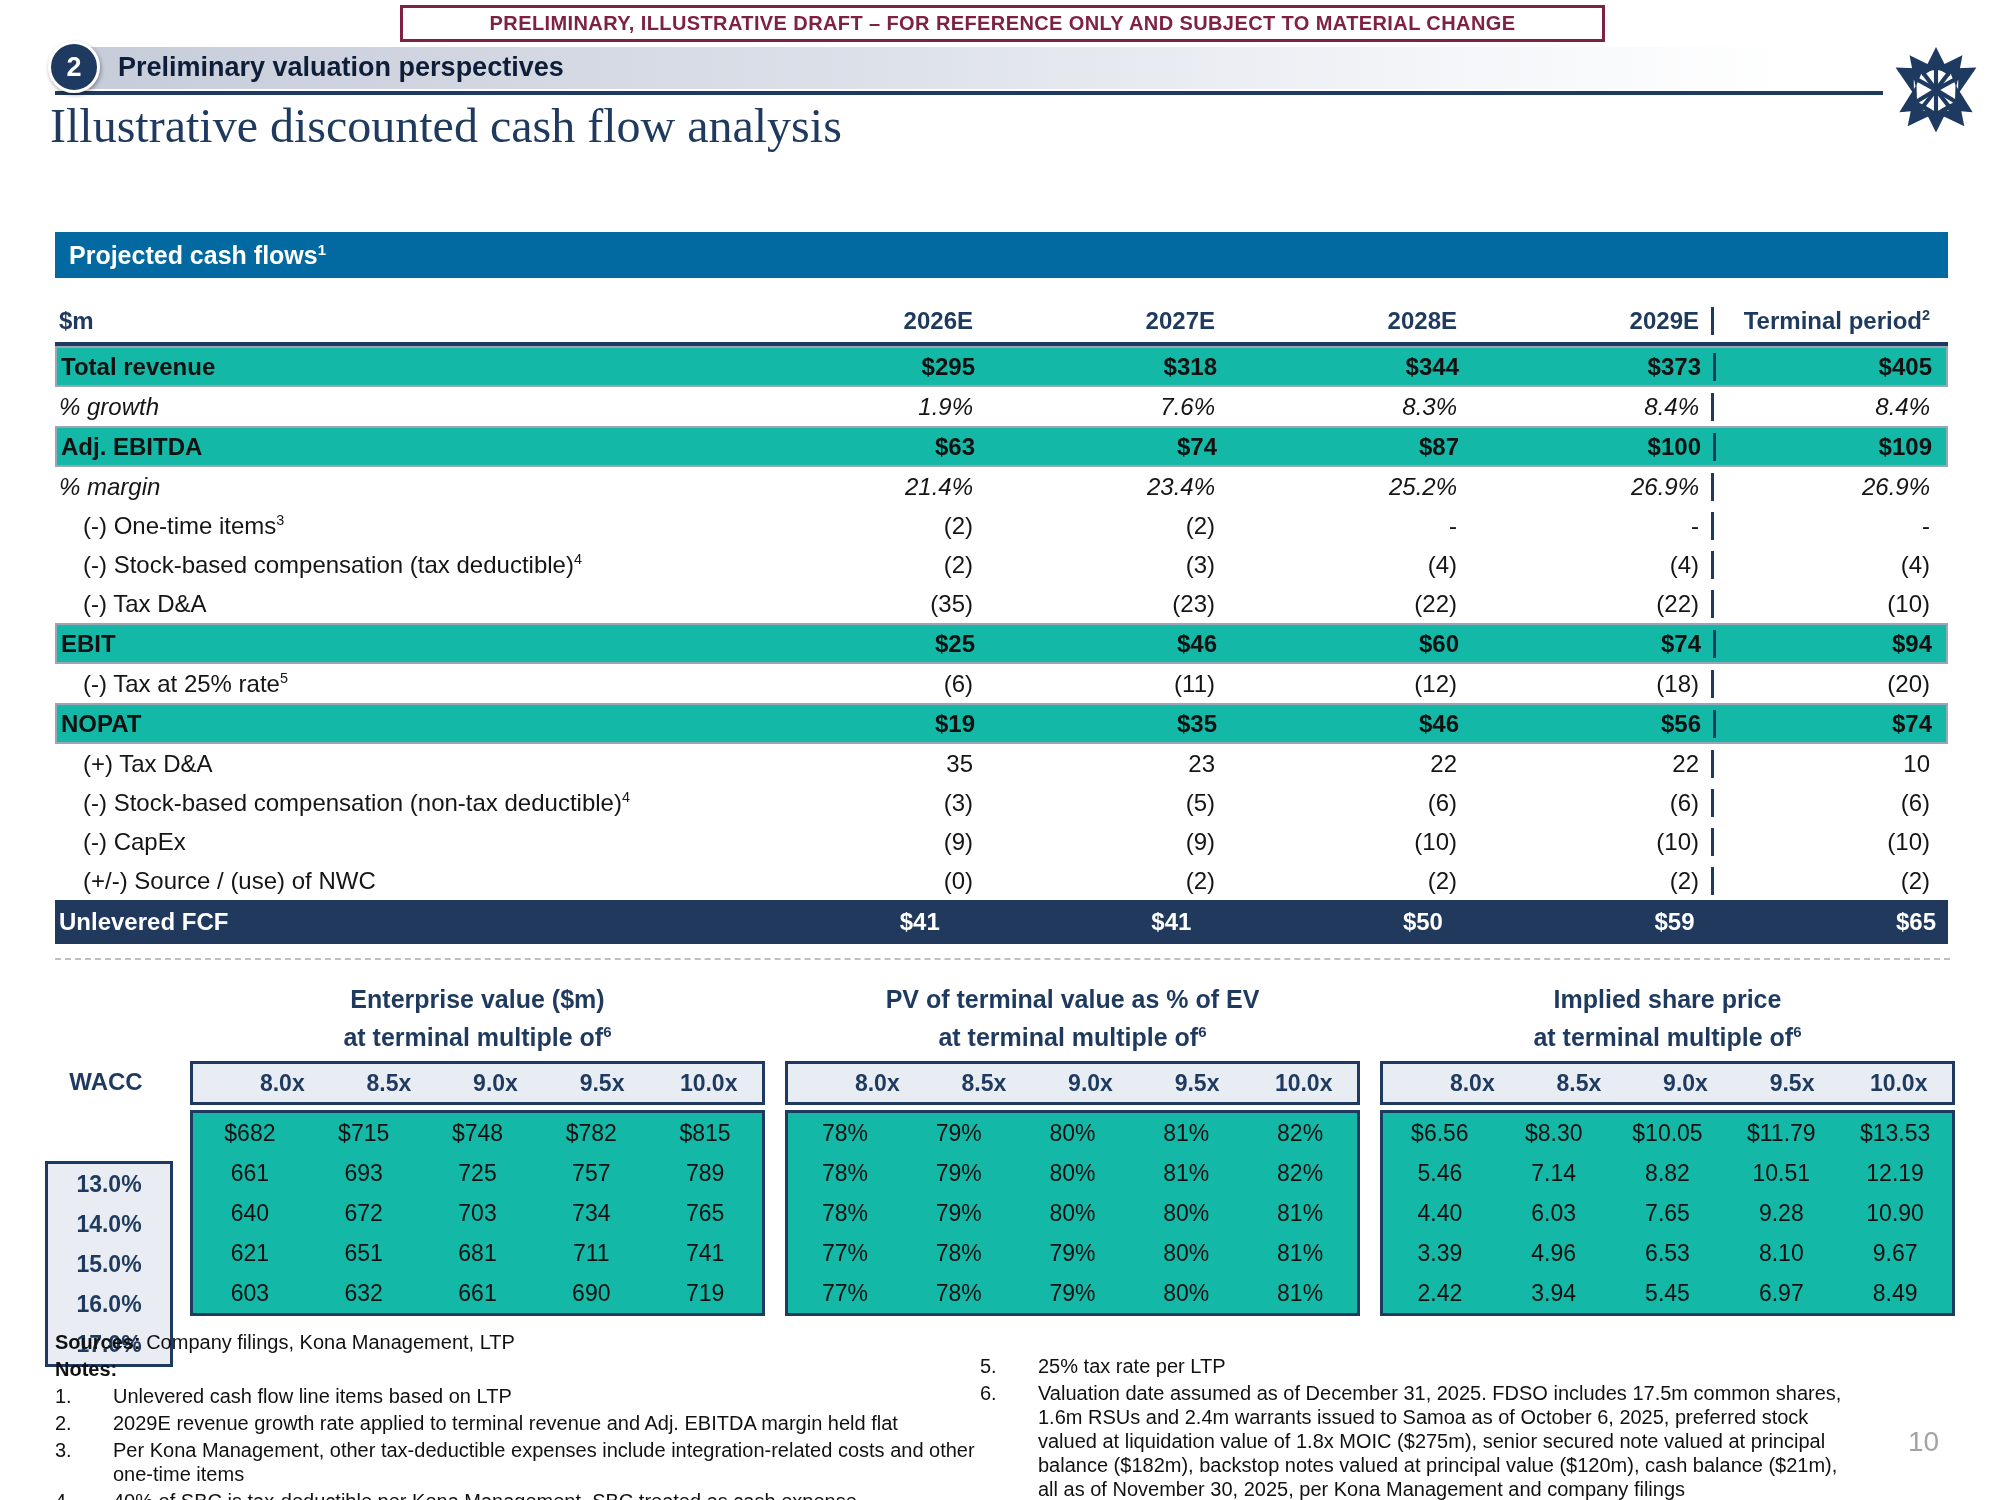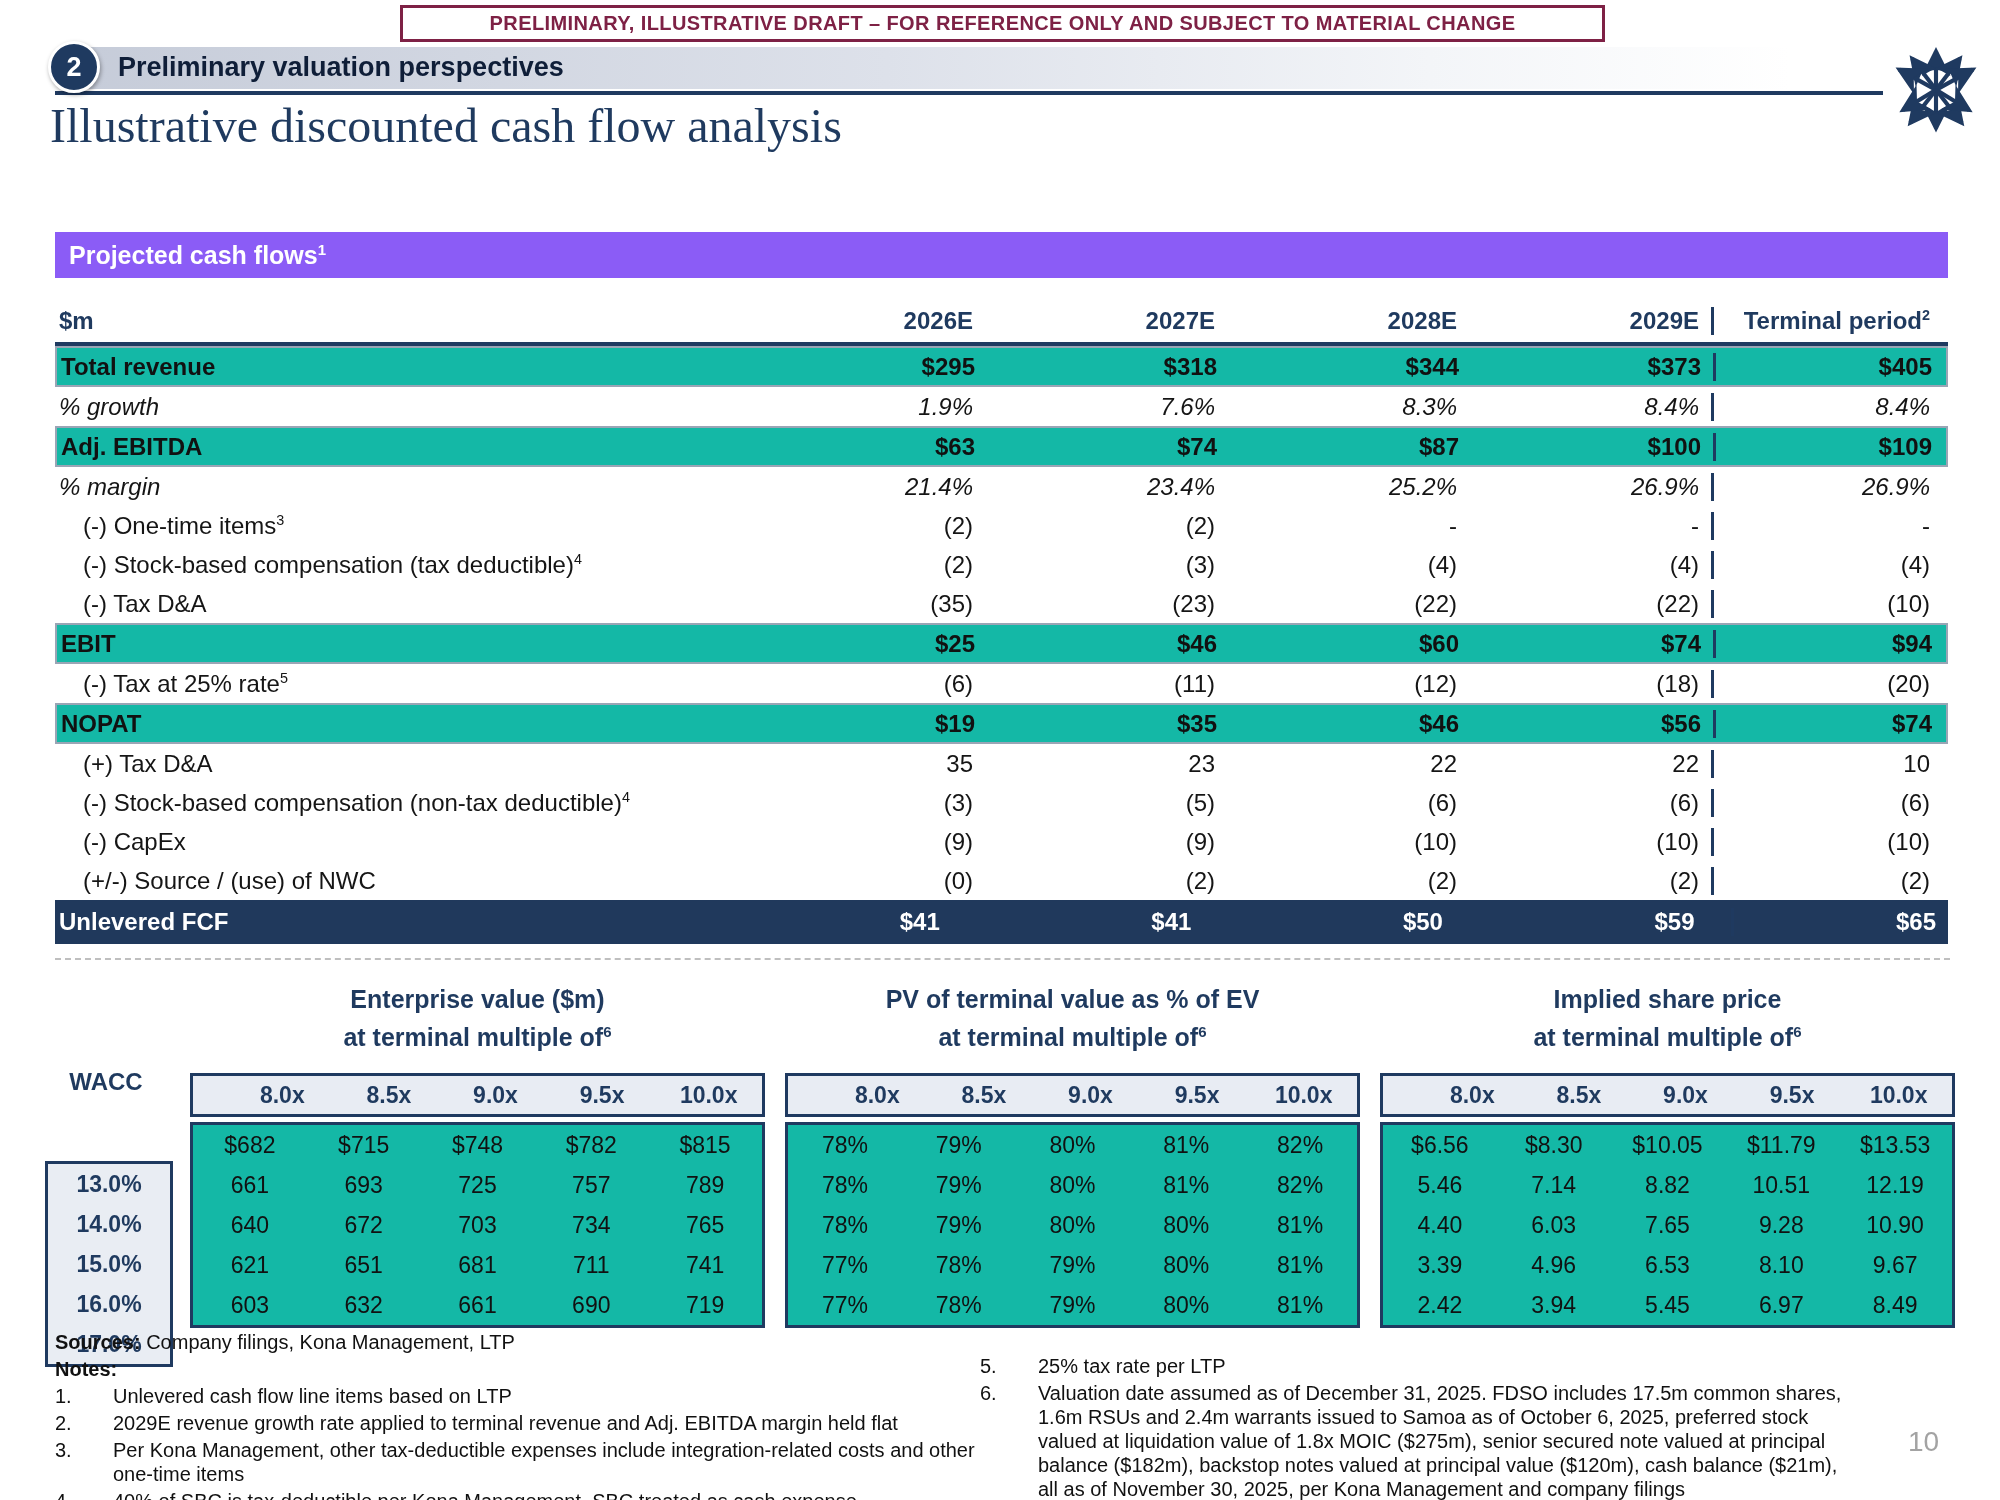--- a/index.html
+++ b/index.html
@@ -33,21 +33,21 @@
   .logo { position:absolute; left:1890px; top:40px; }
 
   .title {
     position:absolute; left:50px; top:98px;
     font-family:"Liberation Serif", serif; font-size:48px; color:#1F3A5F;
   }
 
   
   .cf { position:absolute; left:55px; top:232px; width:1893px; }
   .cf-titlebar {
-    background:#8b5cf6; color:#fff; font-weight:bold; font-size:25px;
+    background:#0369a1; color:#fff; font-weight:bold; font-size:25px;
     height:46px; line-height:46px; padding-left:14px; box-sizing:border-box;
   }
   .cf-table { margin-top:22px; }
   .cf-row { display:flex; align-items:center; height:39px; font-size:24px; box-sizing:border-box; }
   .cf-label { width:688px; padding-left:4px; box-sizing:border-box; white-space:nowrap; }
   .cf-val { width:242px; text-align:right; padding-right:12px; box-sizing:border-box; }
   .cf-val.term { width:231px; border-left:3px solid #1F3A60; }
   .cf-row.hdr { font-weight:bold; color:#1F3A5F; border-bottom:4px solid #1F3A60; height:46px; }
   .cf-row.hdr .cf-val.term { text-align:right; white-space:nowrap; }
   .cf-row.hl {
@@ -60,21 +60,21 @@
 
   .dash { position:absolute; left:55px; top:958px; width:1895px; border-top:2px dashed #BFBFBF; }
 
   
   .sens-t { position:absolute; top:985px; width:575px; }
   .sens-t.t0 { left:190px; } .sens-t.t1 { left:785px; } .sens-t.t2 { left:1380px; }
   .sens-title, .sens-sub { text-align:center; font-size:25px; font-weight:bold; color:#1F3A5F; }
   .sens-title { height:38px; }
   .sens-sub { height:36px; }
   .sens-head {
-    display:flex; align-items:center; height:38px; margin-top:14px;
+    display:flex; align-items:center; height:38px; margin-top:2px;
     border:3px solid #1F3A60; background:#E8ECF3; box-sizing:content-box;padding-left:36px;
   }
   .sens-head div { flex:1; text-align:center; font-weight:bold; color:#1F3A5F; font-size:23px; }
   .sens-body { border:3px solid #1F3A60; margin-top:5px; background:#14b8a6; }
   .sens-row { display:flex; align-items:center; height:40px; font-size:23px; color:#111; }
   .sens-row div { flex:1; text-align:center; }
 
   .wacc-label { position:absolute; left:45px; top:1068px; width:122px; text-align:center;
     font-weight:bold; color:#1F3A5F; font-size:24px; }
   .wacc-body { position:absolute; left:45px; top:1161px; width:122px;

